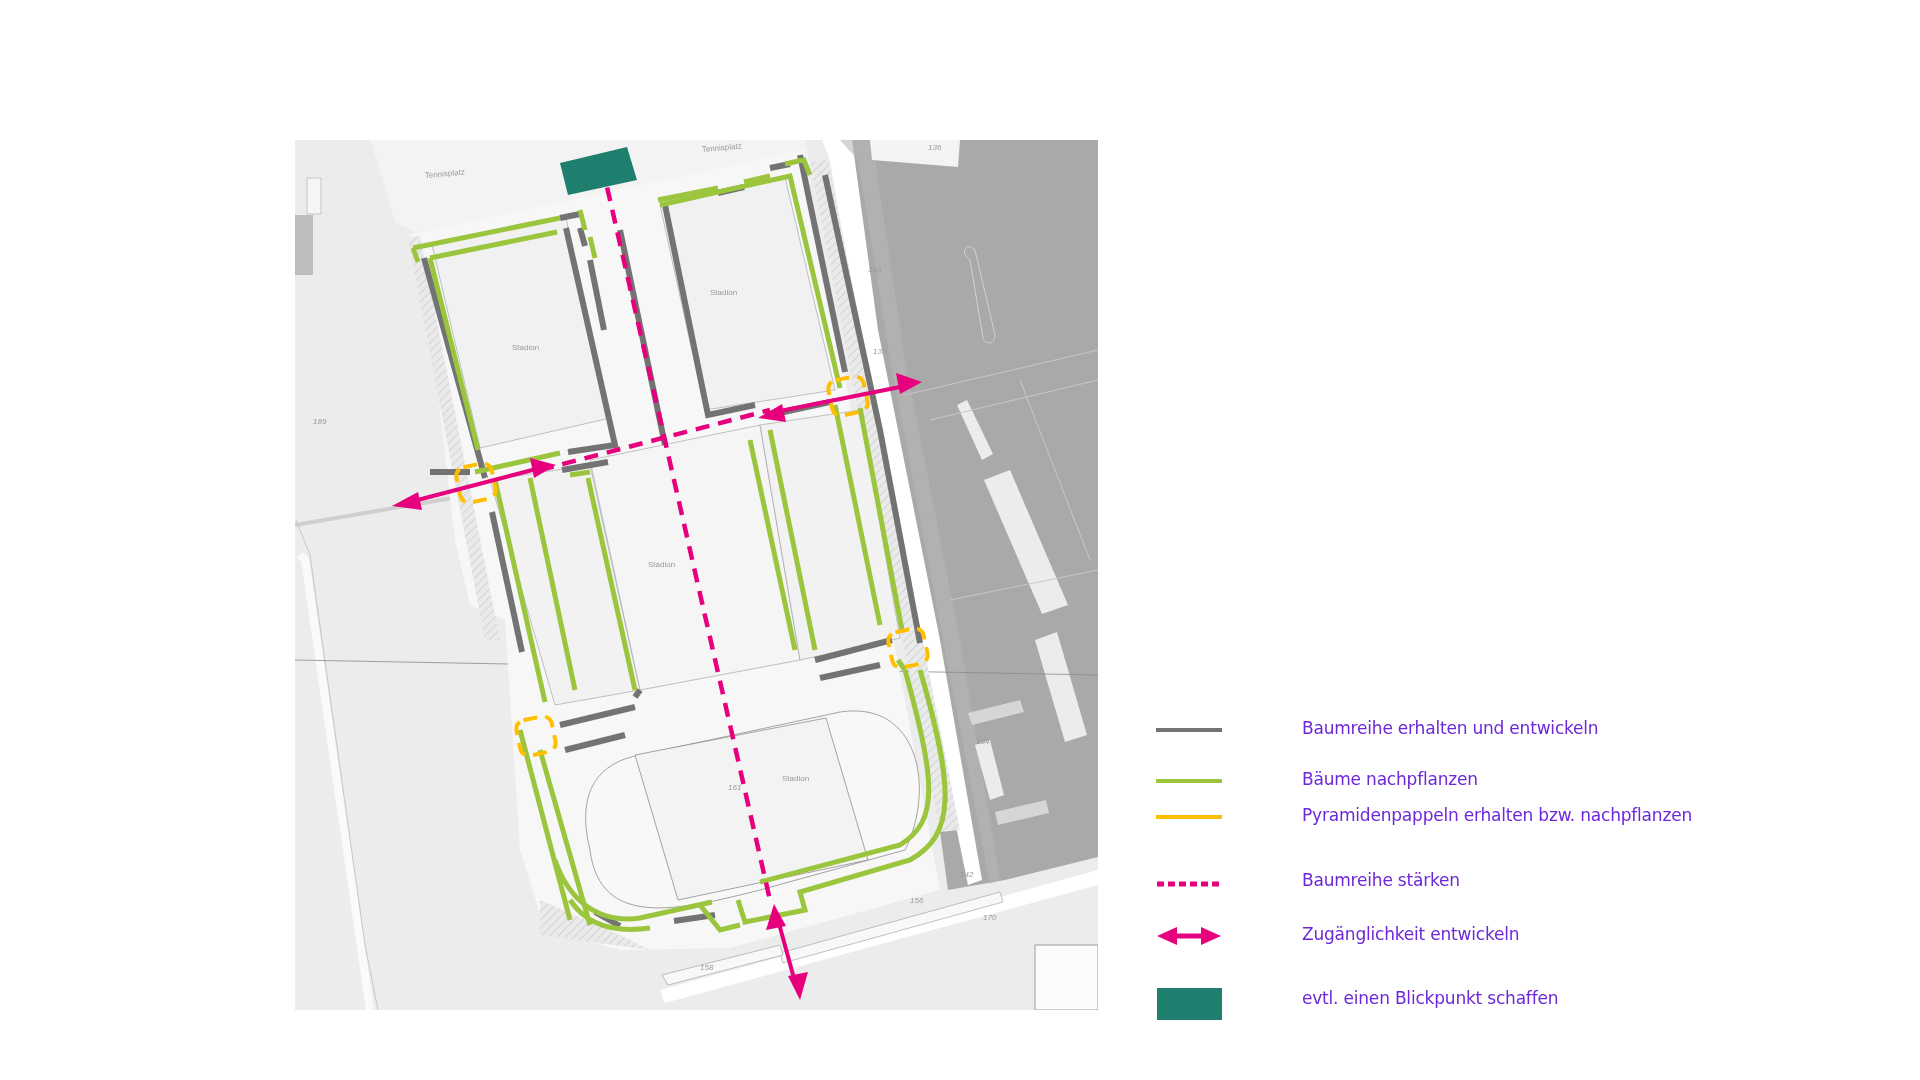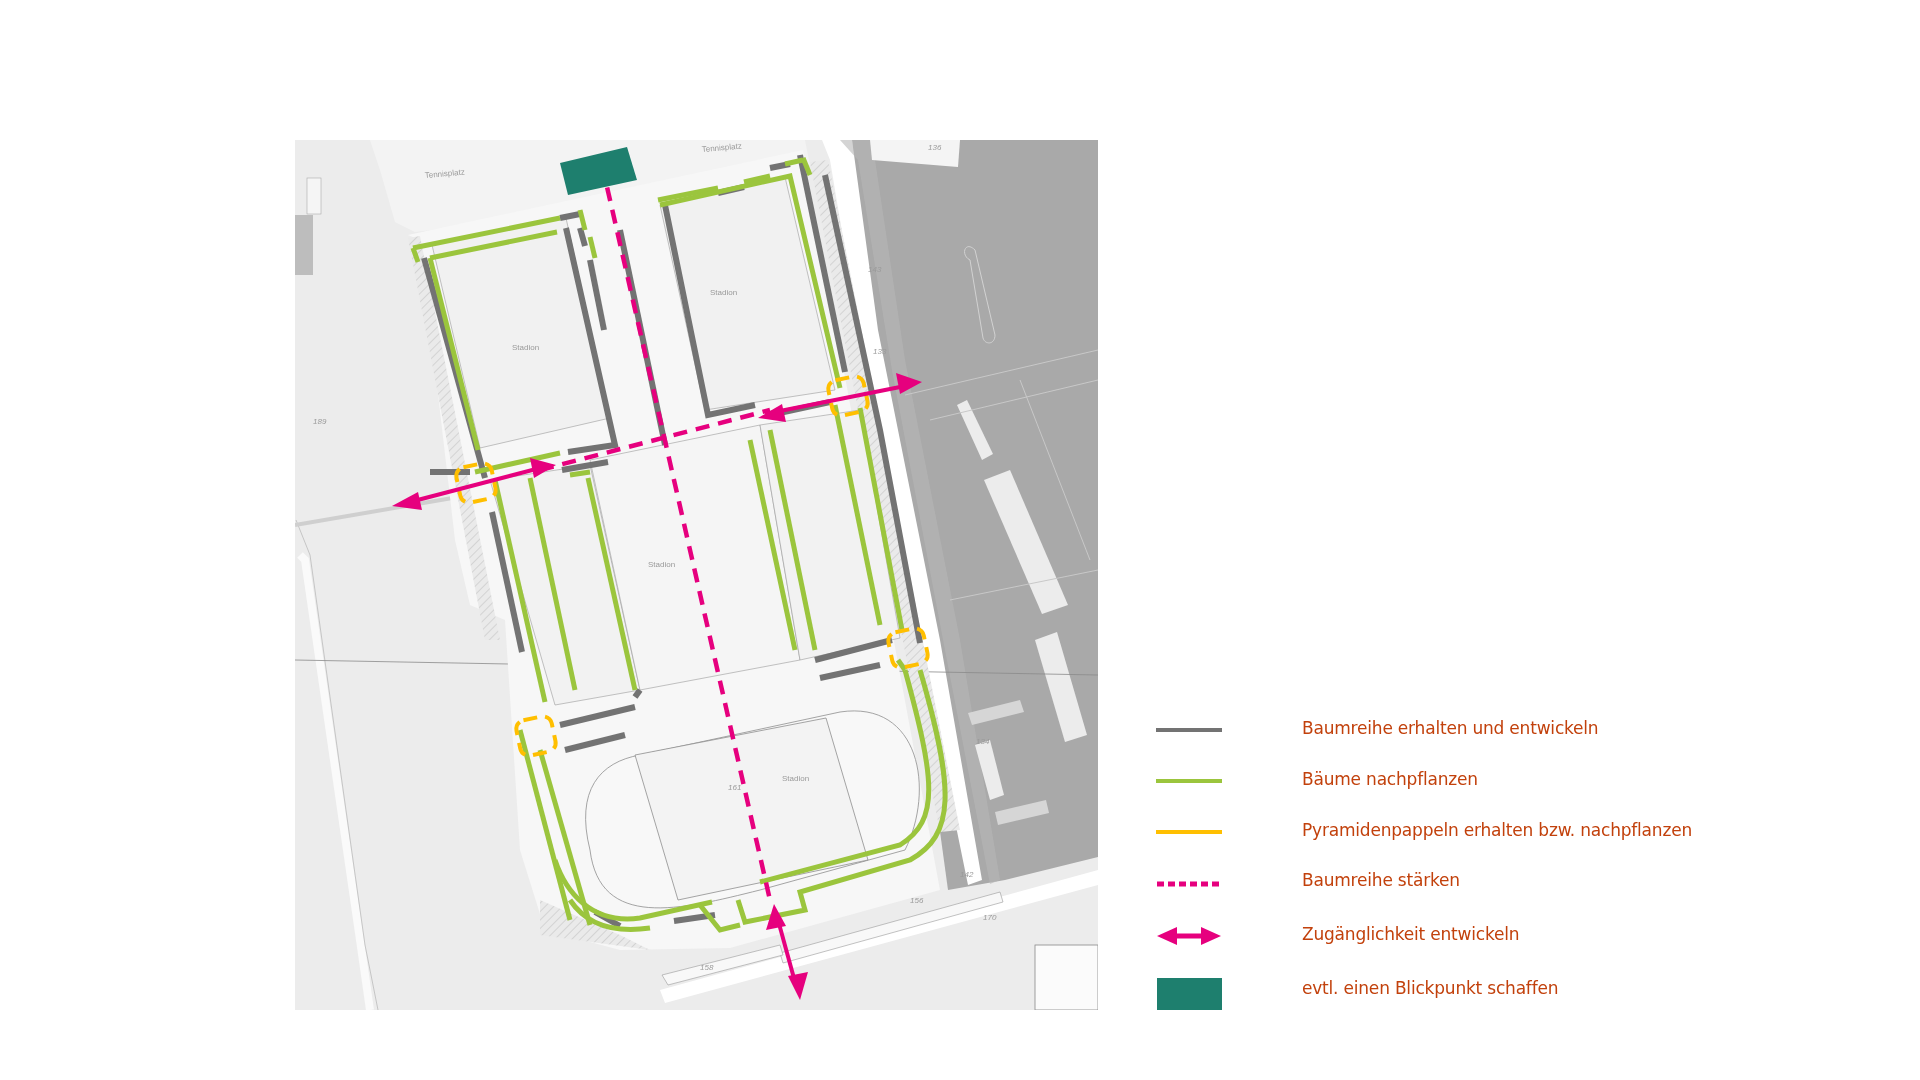--- a/index.html
+++ b/index.html
@@ -1,21 +1,21 @@
 <!DOCTYPE html>
 <html><head>
 <meta charset="utf-8">
 <style>
   html, body { margin:0; padding:0; background:#ffffff; }
   body { width:1920px; height:1080px; position:relative; overflow:hidden; font-family:"Liberation Sans", sans-serif; }
   #map { position:absolute; left:0; top:0; width:1920px; height:1080px; }
   .legend { position:absolute; left:1156px; top:710px; width:700px; }
   .legend-row { position:absolute; left:0; height:40px; width:700px; }
   .legend-swatch { position:absolute; left:0; width:66px; }
-  .legend-label { position:absolute; left:146px; font-size:17px; color:#c2410c; white-space:nowrap; font-family:"DejaVu Sans", sans-serif; letter-spacing:-0.2px; }
+  .legend-label { position:absolute; left:146px; font-size:17px; color:#6d28d9; white-space:nowrap; font-family:"DejaVu Sans", sans-serif; letter-spacing:-0.2px; }
   .map-label { font-family:"Liberation Sans", sans-serif; fill:#9a9a9a; }
 </style>
 </head>
 <body>
 
 <svg id="map" viewBox="0 0 1920 1080" xmlns="http://www.w3.org/2000/svg">
   <defs>
     <clipPath id="mapclip">
         <rect x="295" y="140" width="803" height="870"></rect>
       </clipPath>
@@ -181,39 +181,39 @@
         <line x1="0" y1="15" x2="66" y2="15" stroke="#737373" stroke-width="4"></line>
       </svg>
     <span class="legend-label" style="top:3px;">Baumreihe erhalten und entwickeln</span>
   </div>
   <div class="legend-row" style="top:56px;text-align:center;">
     <svg class="legend-swatch" width="66" height="30" style="top:0;">
         <line x1="0" y1="15" x2="66" y2="15" stroke="#9bc53d" stroke-width="4"></line>
       </svg>
     <span class="legend-label" style="top:3px;">Bäume nachpflanzen</span>
   </div>
-  <div class="legend-row" style="top:107px;">
+  <div class="legend-row" style="top:92px;">
     <svg class="legend-swatch" width="66" height="30" style="top:0;">
         <line x1="0" y1="15" x2="66" y2="15" stroke="#ffbf00" stroke-width="4"></line>
       </svg>
     <span class="legend-label" style="top:3px;">Pyramidenpappeln erhalten bzw. nachpflanzen</span>
   </div>
   <div class="legend-row" style="top:157px;">
     <svg class="legend-swatch" width="66" height="30" style="top:0;">
         <line x1="1" y1="17" x2="66" y2="17" stroke="#e6007e" stroke-width="5" stroke-dasharray="7,4"></line>
       </svg>
     <span class="legend-label" style="top:3px;">Baumreihe stärken</span>
   </div>
   <div class="legend-row" style="top:211px;">
     <svg class="legend-swatch" width="66" height="30" style="top:0;">
       <line x1="15" y1="15" x2="51" y2="15" stroke="#e6007e" stroke-width="5"></line>
       <polygon points="1,15 21,6 21,24" fill="#e6007e"></polygon>
       <polygon points="65,15 45,6 45,24" fill="#e6007e"></polygon>
     </svg>
     <span class="legend-label" style="top:3px;">Zugänglichkeit entwickeln</span>
   </div>
-  <div class="legend-row" style="top:264px;">
+  <div class="legend-row" style="top:274px;">
     <svg class="legend-swatch" width="66" height="34" style="top:4px;">
         <rect x="1" y="0" width="65" height="32" fill="#1e7f6e"></rect>
       </svg>
     <span class="legend-label" style="top:4px;">evtl. einen Blickpunkt schaffen</span>
   </div>
 </div>
 
 </body></html>

